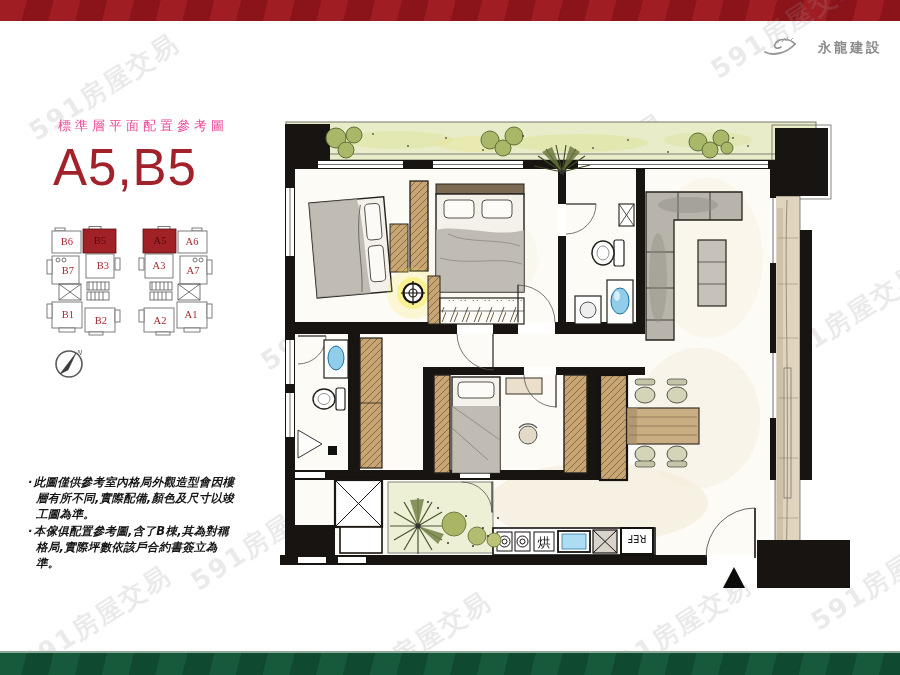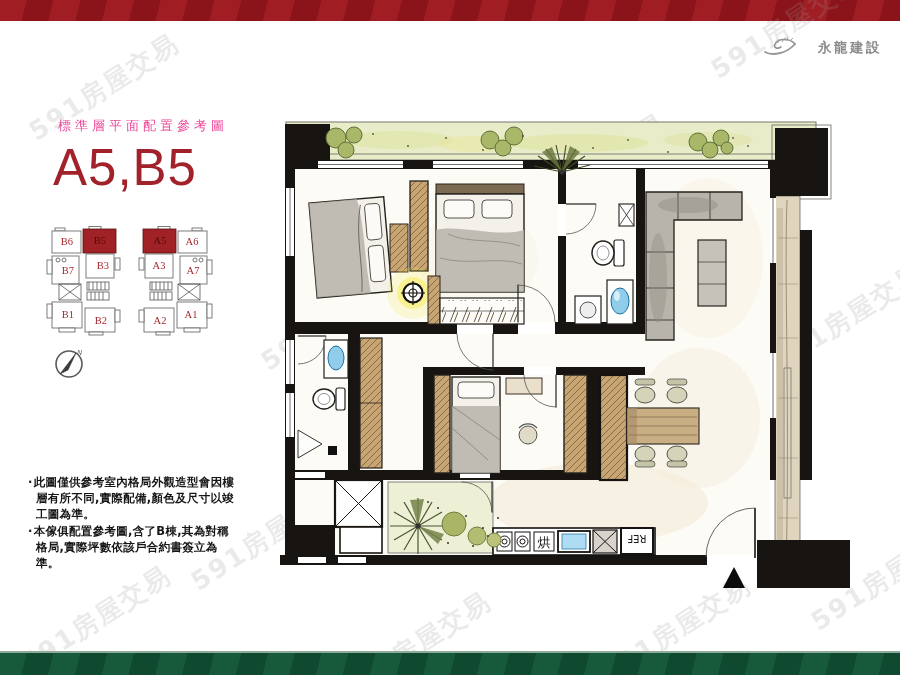--- a/index.html
+++ b/index.html
@@ -26,21 +26,21 @@
   .unit-title{position:absolute;left:53px;top:138px;font-family:Liberation Sans, sans-serif;
     font-size:51px;color:#a2222b;letter-spacing:1px;}
   
   .keyplan-b{position:absolute;left:45px;top:224px;}
   .keyplan-a{position:absolute;left:134px;top:224px;}
   .compass{position:absolute;left:50px;top:344px;}
   .plan{position:absolute;left:278px;top:88px;}
   
   .disclaimer{position:absolute;left:28px;top:474px;width:212px;margin:0;padding:0;
     list-style:none;font-size:11.5px;font-weight:bold;color:#161616;line-height:16px;letter-spacing:0.3px;}
-  .disclaimer li{padding-left:8px;text-indent:-8px;margin:0 0 1px 0;}
+  .disclaimer li{padding-left:8px;text-indent:-8px;margin:0 0 1px 0;font-style:italic;}
   .disclaimer li::before{content:"\00B7";margin-right:1px;}
   .kp-label{font-family:"Liberation Serif","DejaVu Serif",serif;font-size:10.5px;fill:#a62b30;}
   .kp-label-hl{fill:#56090d;}
 </style>
 </head>
 <body>
 
 <div class="page">
 
   <div class="bar-top"></div>

